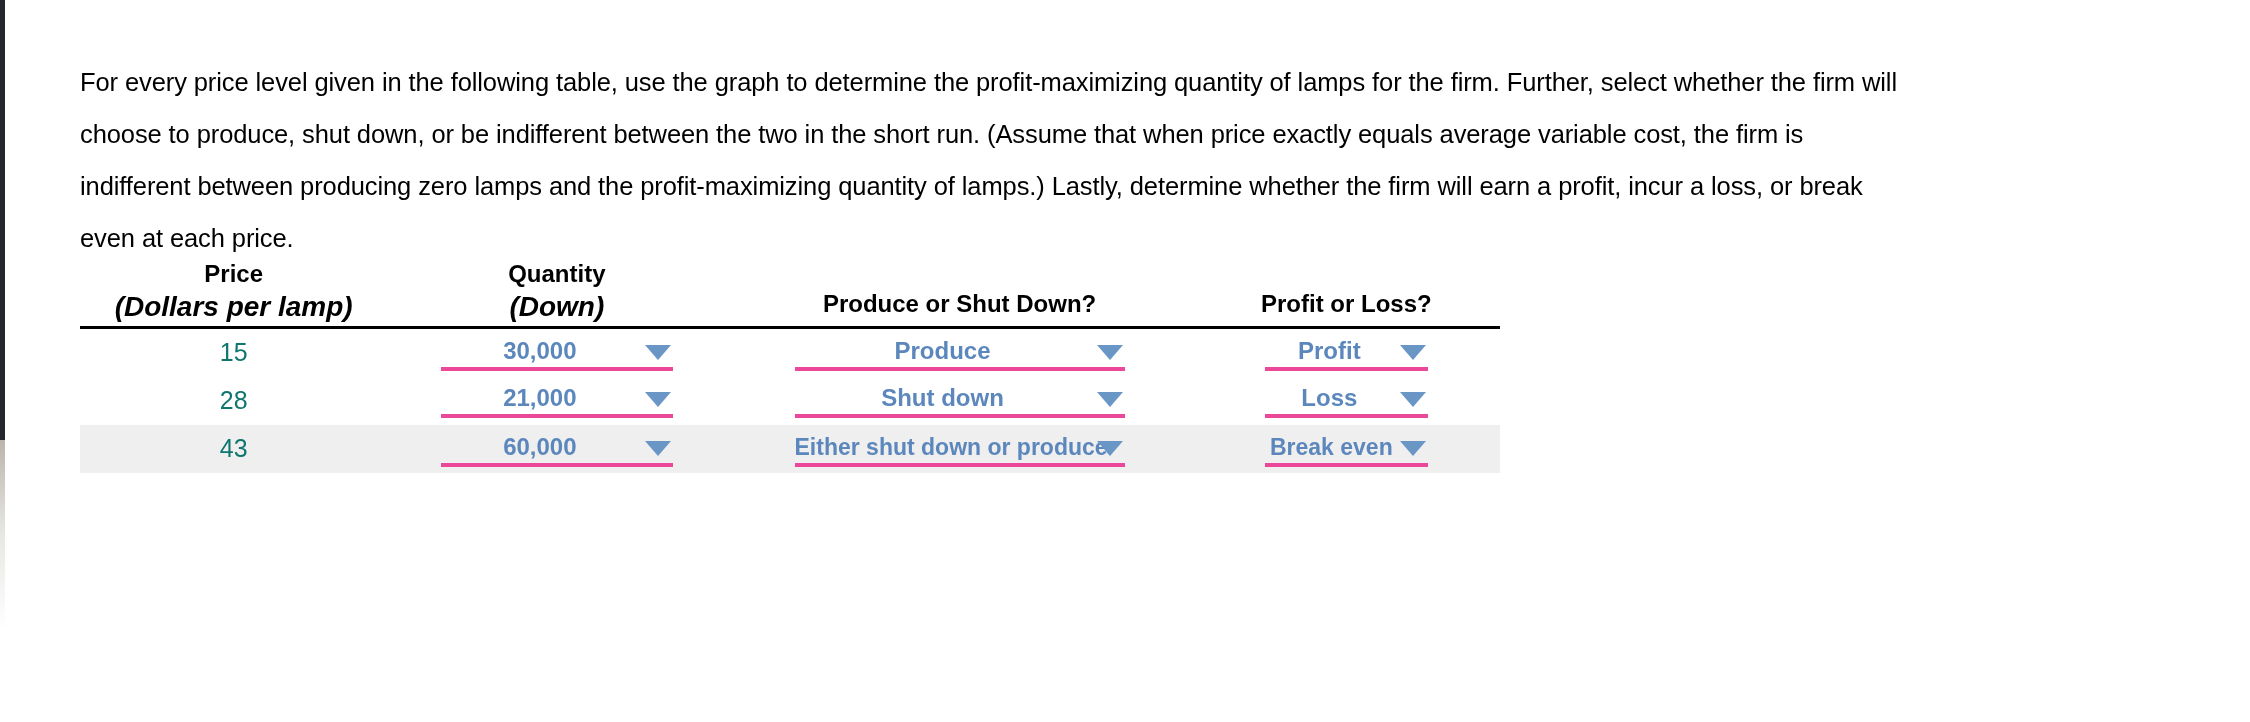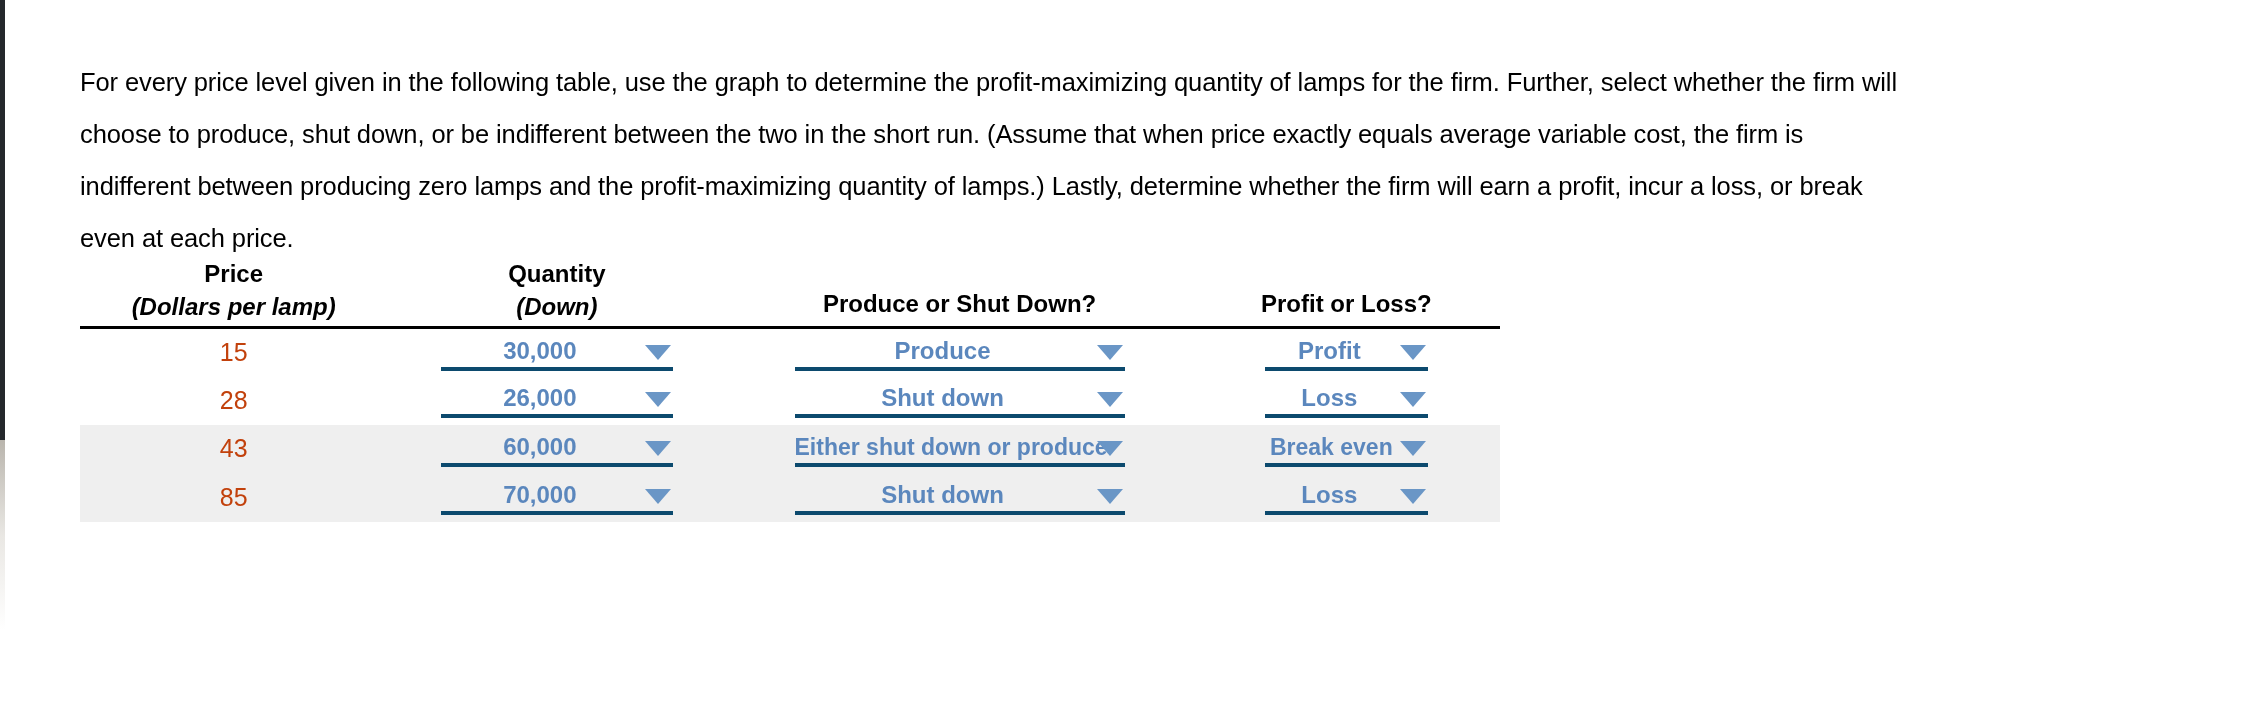--- a/index.html
+++ b/index.html
@@ -81,48 +81,48 @@
     font-style: normal;
     font-weight: bold;
     font-size: 24px;
     line-height: 30px;
     padding-bottom: 3px;
   }
   .hdr-sub {
     display: block;
     font-style: italic;
     font-weight: bold;
-    font-size: 24px;
+    font-size: 28px;
     line-height: 30px;
   }
   thead tr.header-row th {
     height: 70px;
     padding-bottom: 4px;
     border-bottom: 3px solid #000000;
   }
 
   tbody tr { height: 48.5px; }
   tbody tr.alt { background: #efefef; }
   tbody td {
     padding: 0;
     vertical-align: middle;
   }
   td.price-cell {
     text-align: center;
     font-size: 25px;
-    color: #c2410c;
+    color: #0f766e;
     font-weight: normal;
   }
 
   
   .dd {
     position: relative;
     display: block;
     margin: 0 auto;
-    border-bottom: 4px solid #0c4a6e;
+    border-bottom: 4px solid #ec4899;
     height: 36px;
     box-sizing: border-box;
     cursor: pointer;
   }
   .dd-qty      { width: 232px; }
   .dd-decision { width: 330px; }
   .dd-result   { width: 163px; }
 
   .dd-label {
     position: absolute;
@@ -206,21 +206,21 @@
             <div class="dd dd-result">
               <span class="dd-label">Profit</span>
               <span class="dd-arrow"></span>
             </div>
           </td>
         </tr>
         <tr>
           <td class="price-cell">28</td>
           <td>
             <div class="dd dd-qty">
-              <span class="dd-label">26,000</span>
+              <span class="dd-label">21,000</span>
               <span class="dd-arrow"></span>
             </div>
           </td>
           <td>
             <div class="dd dd-decision">
               <span class="dd-label">Shut down</span>
               <span class="dd-arrow"></span>
             </div>
           </td>
           <td>
@@ -244,37 +244,16 @@
               <span class="dd-arrow"></span>
             </div>
           </td>
           <td>
             <div class="dd dd-result">
               <span class="dd-label wide">Break even</span>
               <span class="dd-arrow"></span>
             </div>
           </td>
         </tr>
-        <tr class="alt">
-          <td class="price-cell">85</td>
-          <td>
-            <div class="dd dd-qty">
-              <span class="dd-label">70,000</span>
-              <span class="dd-arrow"></span>
-            </div>
-          </td>
-          <td>
-            <div class="dd dd-decision">
-              <span class="dd-label">Shut down</span>
-              <span class="dd-arrow"></span>
-            </div>
-          </td>
-          <td>
-            <div class="dd dd-result">
-              <span class="dd-label">Loss</span>
-              <span class="dd-arrow"></span>
-            </div>
-          </td>
-        </tr>
       </tbody>
   </table>
 
 </div>
 
 </body></html>

